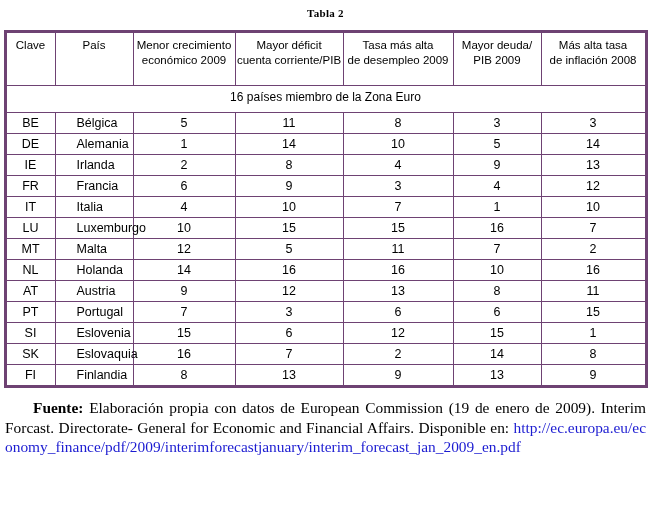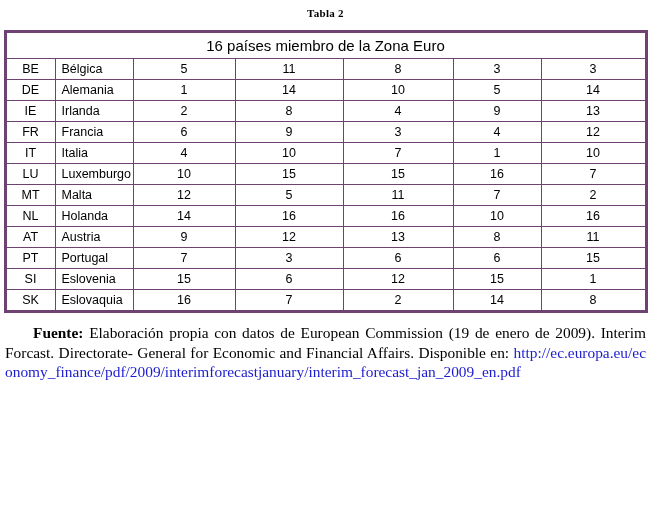--- a/index.html
+++ b/index.html
@@ -20,27 +20,27 @@
     font-family: "Liberation Sans", sans-serif;
   }
   table.ranks th, table.ranks td { border: 1px solid var(--purple); }
   thead th {
     font-weight: normal; font-size: 11.5px; line-height: 15px;
     text-align: center; vertical-align: top; padding: 5px 1px 0 1px;
     height: 54px; white-space: pre-line;
   }
   tr.group td {
     height: 27px; text-align: center; vertical-align: top;
-    padding-top: 4px; font-size: 15px;
+    padding-top: 4px; font-size: 12px;
   }
   tbody td {
     height: 21px; padding: 0; font-size: 12.5px; line-height: 20px;
     text-align: center; vertical-align: middle;
   }
-  tbody td.country { text-align: left; padding-left: 6px; }
+  tbody td.country { text-align: left; padding-left: 21px; }
   .source {
     margin: 10px 5px 0 5px; font-size: 15.4px; line-height: 19.5px;
     text-align: justify;
   }
   .source b { font-weight: bold; margin-left: 28px; }
   .source a { color: var(--link); text-decoration: none; cursor: pointer; word-break: break-all; }
 </style>
 </head>
 <body>
 
@@ -52,20 +52,34 @@
     <colgroup>
       <col style="width:50px">
         <col style="width:78px">
         <col style="width:102px">
       <col style="width:108px">
         <col style="width:110px">
         <col style="width:88px">
       <col style="width:105px">
     </colgroup>
     <thead>
+      <tr>
+        <th>Clave</th>
+        <th>País</th>
+        <th>Menor crecimiento
+económico 2009</th>
+        <th>Mayor déficit
+cuenta corriente/PIB</th>
+        <th>Tasa más alta
+de desempleo 2009</th>
+        <th>Mayor deuda/
+PIB 2009</th>
+        <th>Más alta tasa
+de inflación 2008</th>
+      </tr>
       <tr class="group">
         <td colspan="7">16 países miembro de la Zona Euro</td>
       </tr>
     </thead>
     <tbody>
         <tr>
           <td>BE</td>
           <td class="country">Bélgica</td>
           <td>5</td>
           <td>11</td>
@@ -165,18 +179,27 @@
         </tr>
         <tr>
           <td>SK</td>
           <td class="country">Eslovaquia</td>
           <td>16</td>
           <td>7</td>
           <td>2</td>
           <td>14</td>
           <td>8</td>
         </tr>
+        <tr>
+          <td>FI</td>
+          <td class="country">Finlandia</td>
+          <td>8</td>
+          <td>13</td>
+          <td>9</td>
+          <td>13</td>
+          <td>9</td>
+        </tr>
       </tbody>
   </table>
 
   <p class="source"><b>Fuente:</b><span> Elaboración propia con datos de European Commission (19 de enero de 2009). Interim Forcast. Directorate- General for Economic and Financial Affairs. Disponible en: </span><a>http://ec.europa.eu/economy_finance/pdf/2009/interimforecastjanuary/interim_forecast_jan_2009_en.pdf</a></p>
 
 </div>
 
 </body></html>

